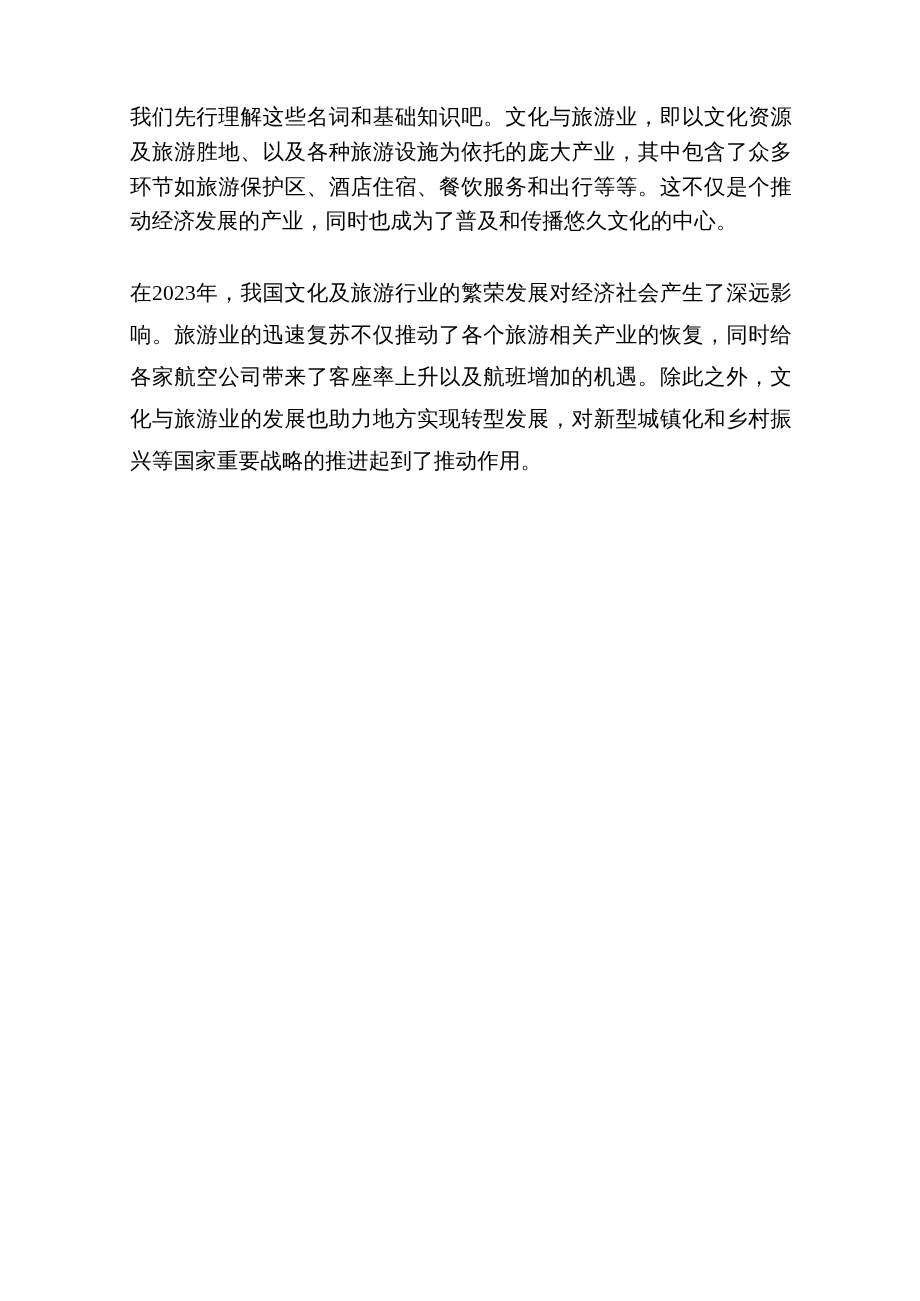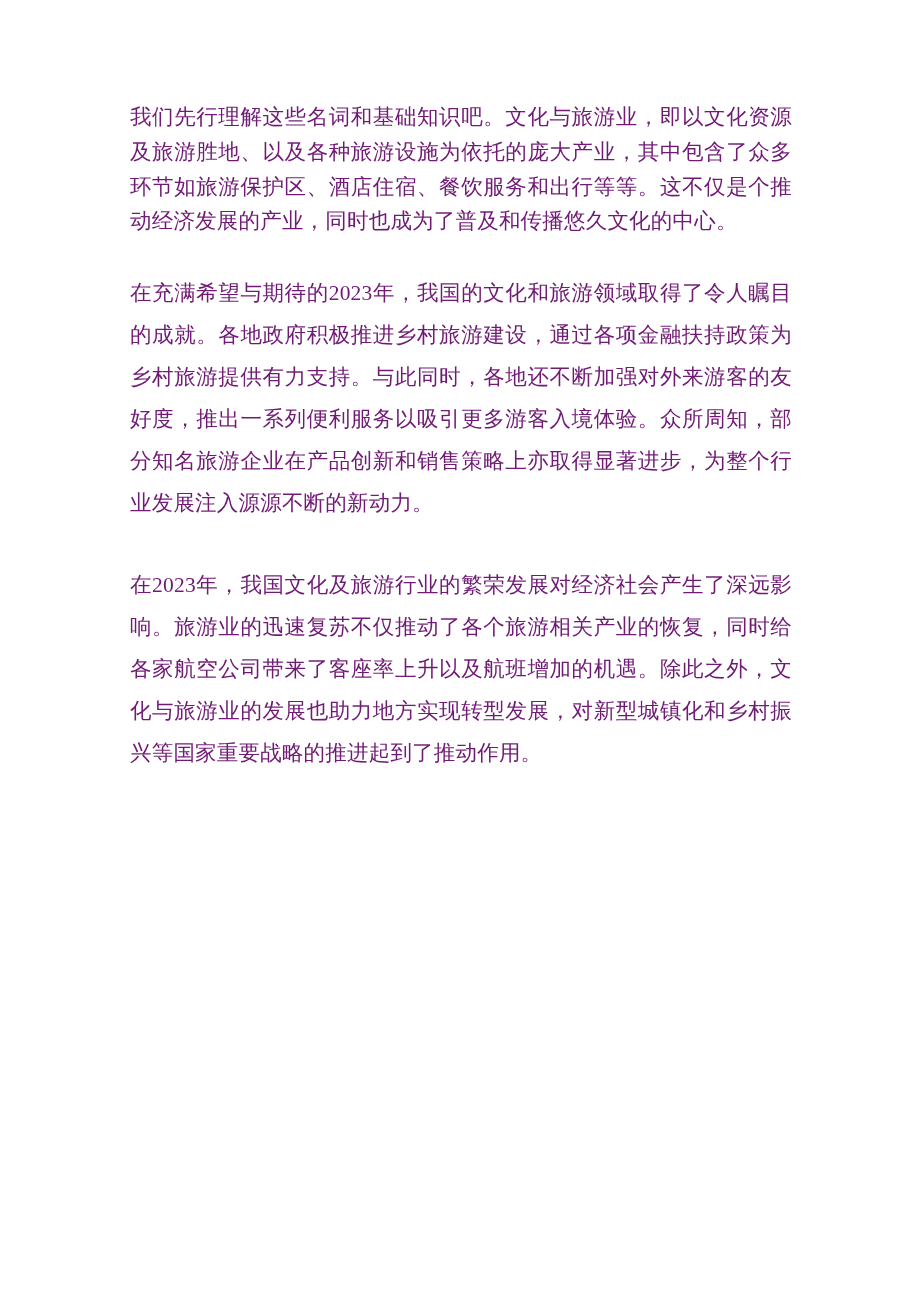--- a/index.html
+++ b/index.html
@@ -24,21 +24,21 @@
   .doc-body {
     display: block;
   }
   .para {
     font-size: 21.5px;
     line-height: 1.72;
     text-align: justify;
     text-justify: inter-ideograph;
     margin: 0 0 30px 0;
     letter-spacing: 0.2px;
-    color: #701a75;
+    color: #000000;
   }
   .para:last-child {
     margin-bottom: 0;
   }
   .para.tight {
     line-height: 1.62;
     margin-bottom: 34px;
   }
   .para.loose {
     line-height: 1.95;
@@ -47,16 +47,15 @@
   .para.dense {
     line-height: 1.58;
   }
 </style>
 </head>
 <body>
 
 <div class="page">
   <div class="doc-body">
     <p class="para tight">我们先行理解这些名词和基础知识吧。文化与旅游业，即以文化资源及旅游胜地、以及各种旅游设施为依托的庞大产业，其中包含了众多环节如旅游保护区、酒店住宿、餐饮服务和出行等等。这不仅是个推动经济发展的产业，同时也成为了普及和传播悠久文化的中心。</p>
-    <p class="para loose">在充满希望与期待的2023年，我国的文化和旅游领域取得了令人瞩目的成就。各地政府积极推进乡村旅游建设，通过各项金融扶持政策为乡村旅游提供有力支持。与此同时，各地还不断加强对外来游客的友好度，推出一系列便利服务以吸引更多游客入境体验。众所周知，部分知名旅游企业在产品创新和销售策略上亦取得显著进步，为整个行业发展注入源源不断的新动力。</p>
     <p class="para loose">在2023年，我国文化及旅游行业的繁荣发展对经济社会产生了深远影响。旅游业的迅速复苏不仅推动了各个旅游相关产业的恢复，同时给各家航空公司带来了客座率上升以及航班增加的机遇。除此之外，文化与旅游业的发展也助力地方实现转型发展，对新型城镇化和乡村振兴等国家重要战略的推进起到了推动作用。</p>
   </div>
 </div>
 
 </body></html>

